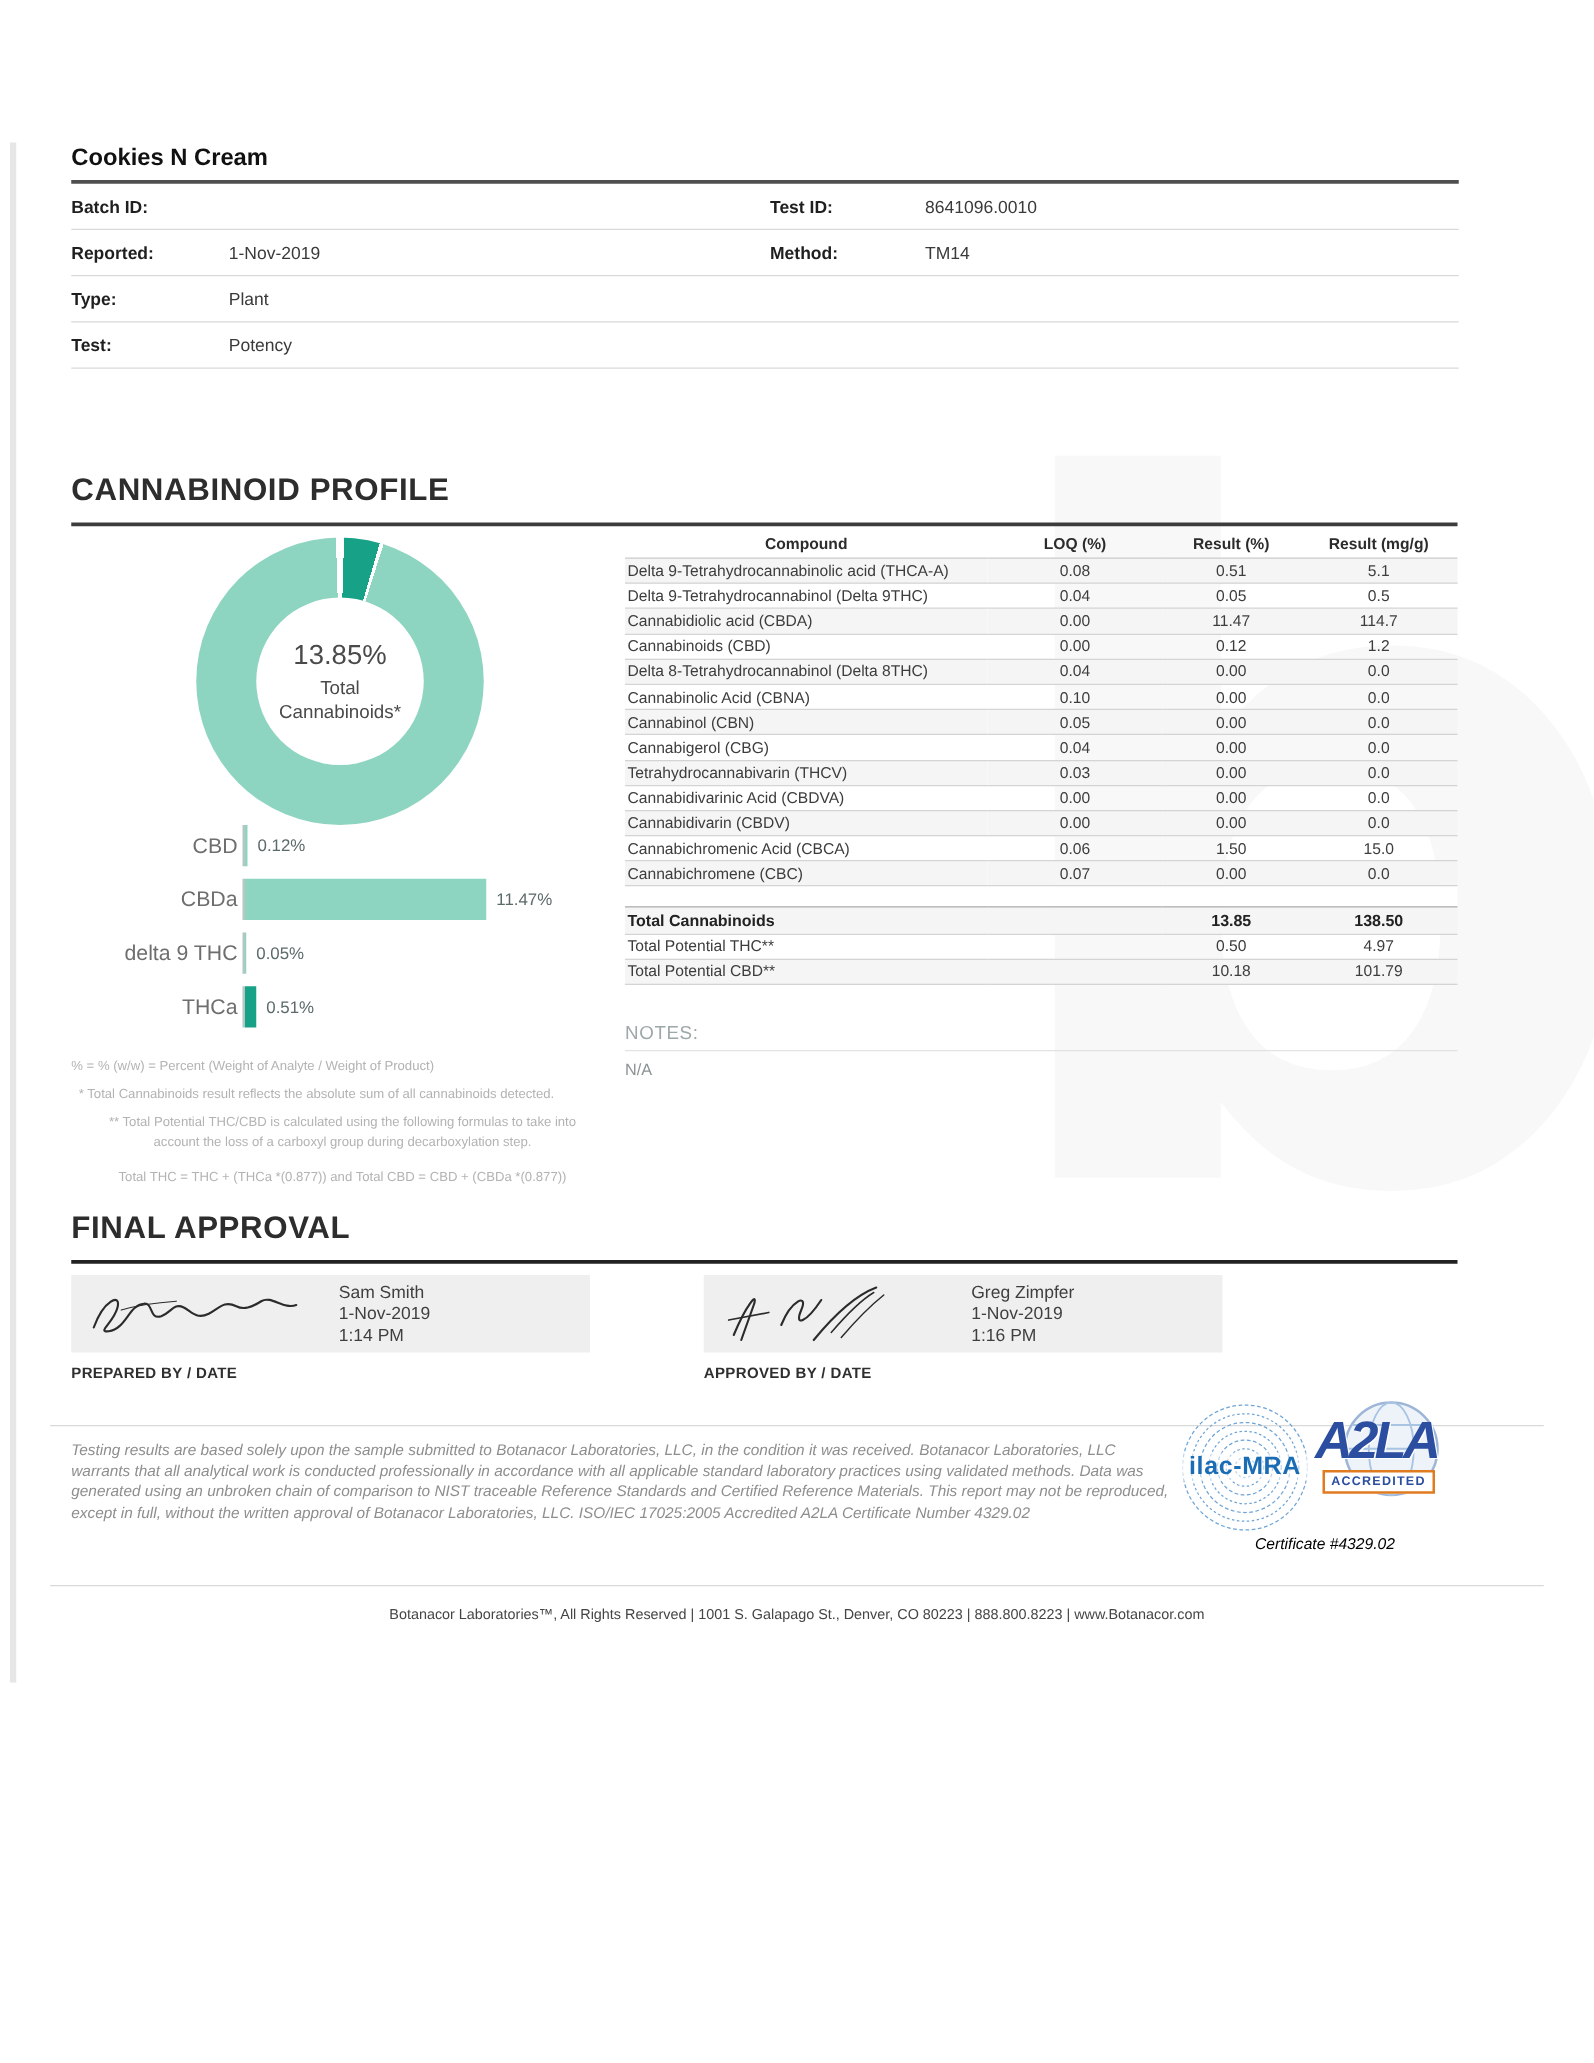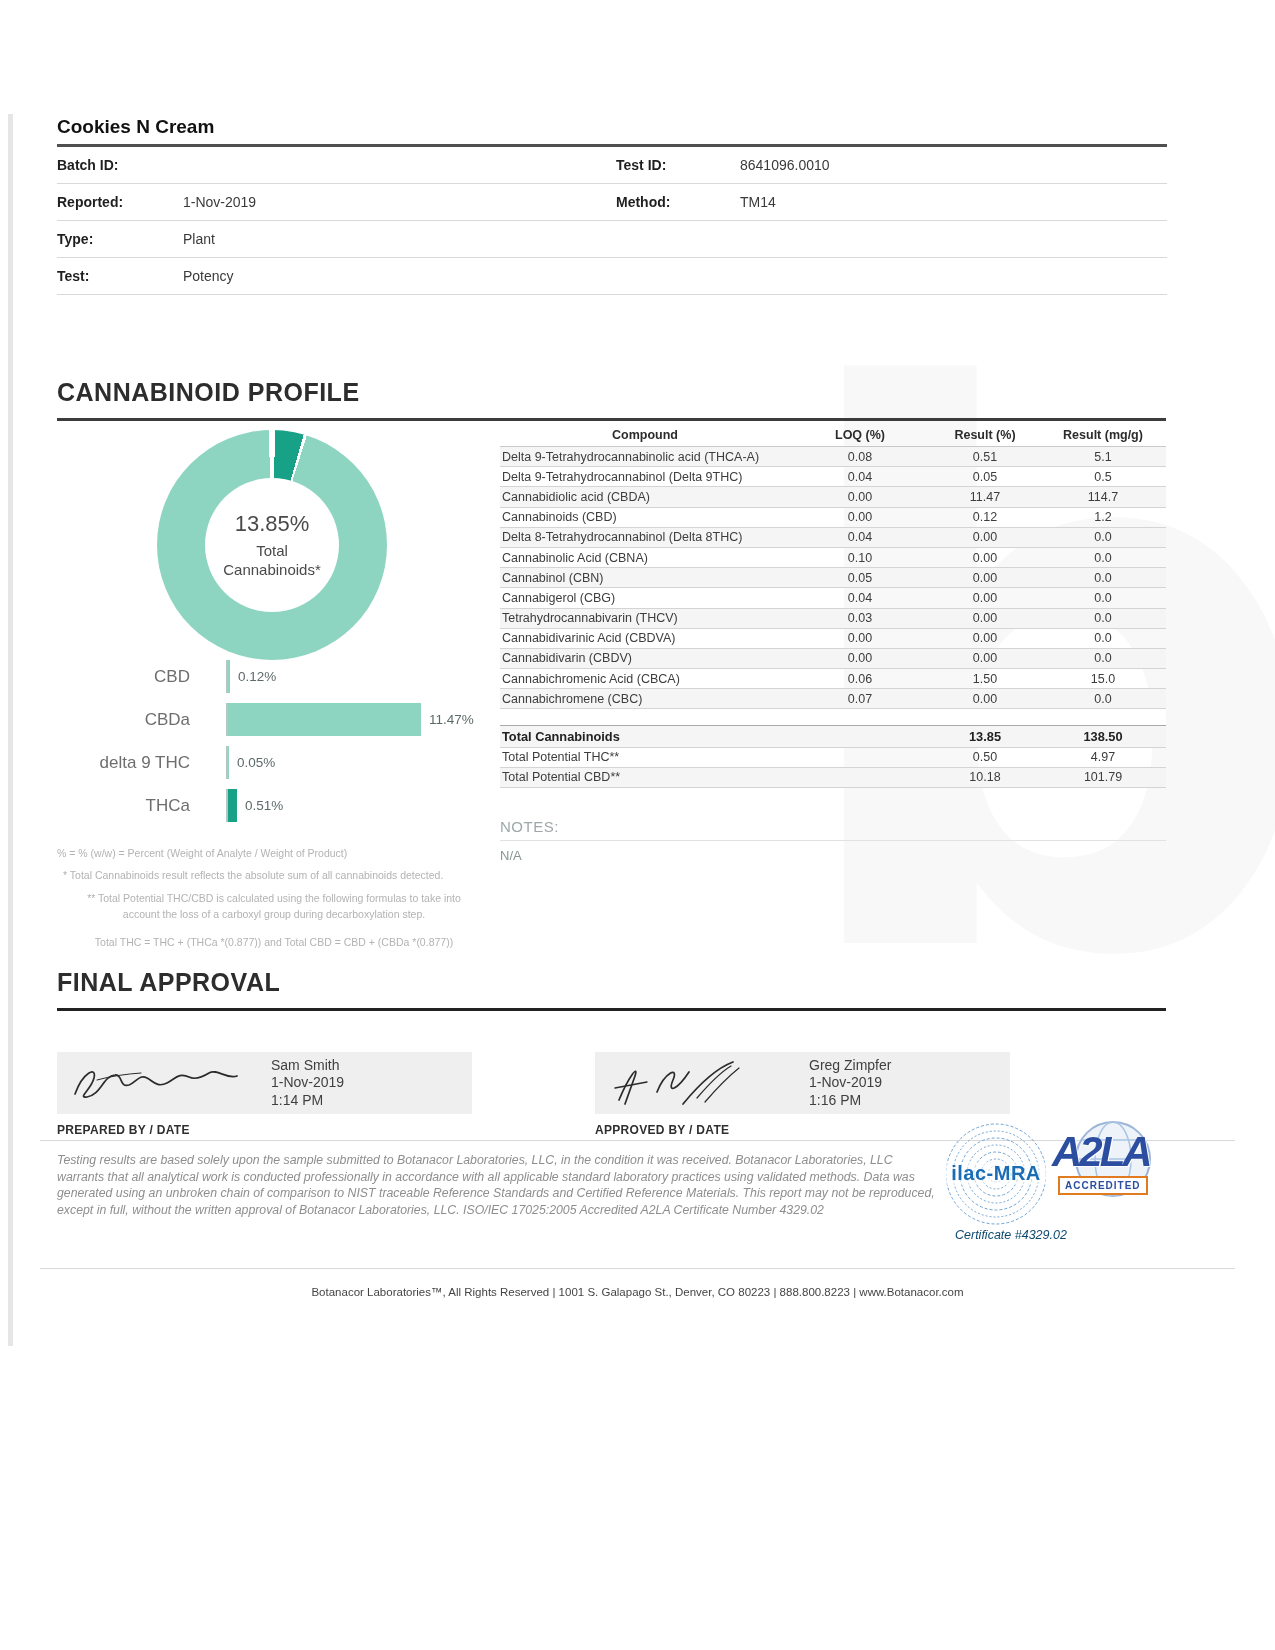--- a/index.html
+++ b/index.html
@@ -32,21 +32,21 @@
   .donut-wrap{left:157px;top:430px;width:230px;height:230px;}
   .donut{position:absolute;width:230px;height:230px;border-radius:50%;}
   .donut-hole{position:absolute;left:48px;top:48px;width:134px;height:134px;border-radius:50%;
               background:#fff;display:flex;flex-direction:column;justify-content:center;align-items:center;text-align:center;}
   .donut-val{font-size:22px;color:#4a4a4a;}
   .donut-sub{font-size:15px;color:#4a4a4a;margin-top:4px;line-height:19px;}
 
   
   .bars{left:57px;top:655px;width:430px;}
   .bar-row{display:flex;align-items:center;height:43px;}
-  .bar-label{width:133px;text-align:right;padding-right:36px;font-size:17px;color:#6e6e6e;flex:none;}
+  .bar-label{width:133px;text-align:right;padding-right:4px;font-size:17px;color:#6e6e6e;flex:none;}
   .bar-track{flex:1;border-left:2px solid #b5c6c3;height:33px;display:flex;align-items:center;}
   .bar-fill{height:100%;flex:none;}
   .bar-value{margin-left:8px;font-size:13.5px;color:#5d6a6a;white-space:nowrap;}
 
   
   .foot{left:57px;top:846px;width:440px;font-size:10.5px;color:#b3b3b3;line-height:1.45;}
   .fn1{margin:0;}
   .fn2{margin:7px 0 0 6px;}
   .fn3{margin:8px 0 0 28px;width:378px;text-align:center;}
   .fn4{margin:13px 0 4px 28px;width:378px;text-align:center;}
@@ -64,21 +64,21 @@
   tbody.totals tr:nth-child(odd){background:#f5f5f5;}
   tbody.totals tr.grand td{border-top:1px solid #a9a9a9;font-weight:bold;font-size:12.8px;color:#222;}
 
   
   .notes{left:500px;top:818px;width:666px;}
   .notes-label{font-size:15px;color:#9fa8a8;letter-spacing:0.5px;padding-bottom:5px;border-bottom:1px solid #e2e2e2;}
   .notes-value{margin-top:7px;font-size:13px;color:#8b9393;}
 
   
   .fa-title{left:57px;top:968px;}
-  .sig-area{left:57px;top:1052px;width:1110px;display:flex;gap:32px;}
+  .sig-area{left:57px;top:1020px;width:1110px;display:flex;}
   .sig-col{width:415px;flex:none;}
   .sig-col.right{margin-left:91px;}
   .sig-box{height:62px;background:#efefef;display:flex;align-items:center;}
   .sig-img{margin-left:10px;flex:none;}
   .sig-text{margin-left:14px;font-size:14px;color:#3f3f3f;line-height:17.5px;}
   .sig-caption{margin-top:9px;font-size:12px;font-weight:bold;color:#2f2f2f;letter-spacing:0.3px;}
 
   .hr-light{position:absolute;left:40px;width:1195px;height:1px;background:#d9d9d9;}
 
   
@@ -89,21 +89,21 @@
   .ilac{left:946px;top:1120px;width:100px;height:108px;}
   .ilac svg{position:absolute;left:0;top:0;}
   .ilac-text{position:absolute;left:-8px;top:42px;width:116px;text-align:center;font-size:20px;font-weight:bold;
              color:#1a6db5;background:rgba(255,255,255,0.55);letter-spacing:0.5px;}
   .a2la{left:1052px;top:1128px;width:120px;height:84px;}
   .a2la-globe{position:absolute;left:22px;top:-8px;}
   .a2la-text{position:absolute;left:0;top:0;font-size:42px;font-weight:bold;font-style:italic;
              color:#2b4ea0;letter-spacing:-3px;text-shadow:1px 1px 0 #fff;}
   .a2la-box{position:absolute;left:6px;top:48px;border:2px solid #e07b1f;background:#fff;
             padding:2px 5px;font-size:10px;font-weight:bold;color:#2b4ea0;letter-spacing:1px;}
-  .cert{left:955px;top:1228px;width:210px;font-size:12.5px;font-style:italic;color:#0c4a6e;}
+  .cert{left:955px;top:1228px;width:210px;text-align:center;font-size:12.5px;font-style:italic;color:#000000;}
 
   
   .footer{left:0;top:1286px;width:1275px;text-align:center;font-size:11.5px;color:#454545;}
 </style>
 </head>
 <body>
 
 <div class="page">
   <div class="edge-strip"></div>
   <div class="watermark">b</div>

